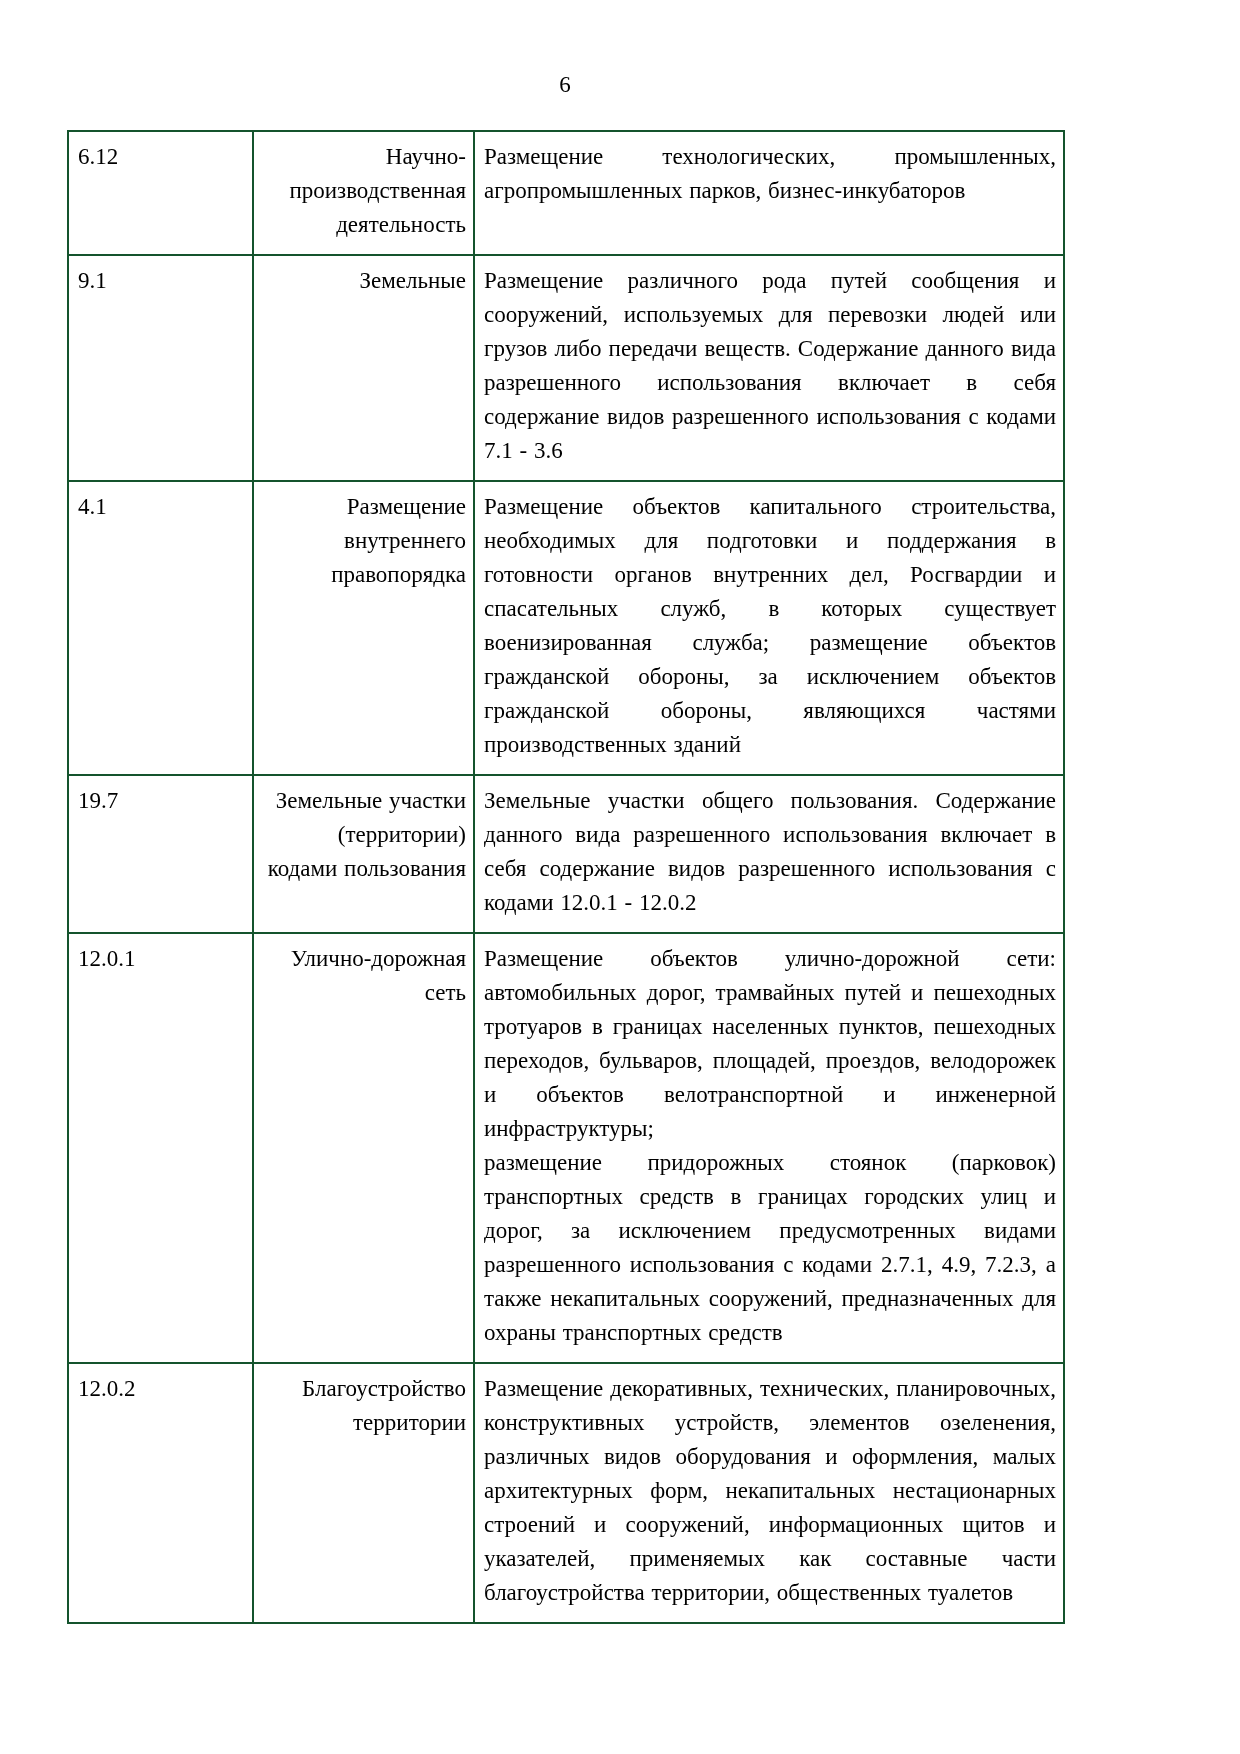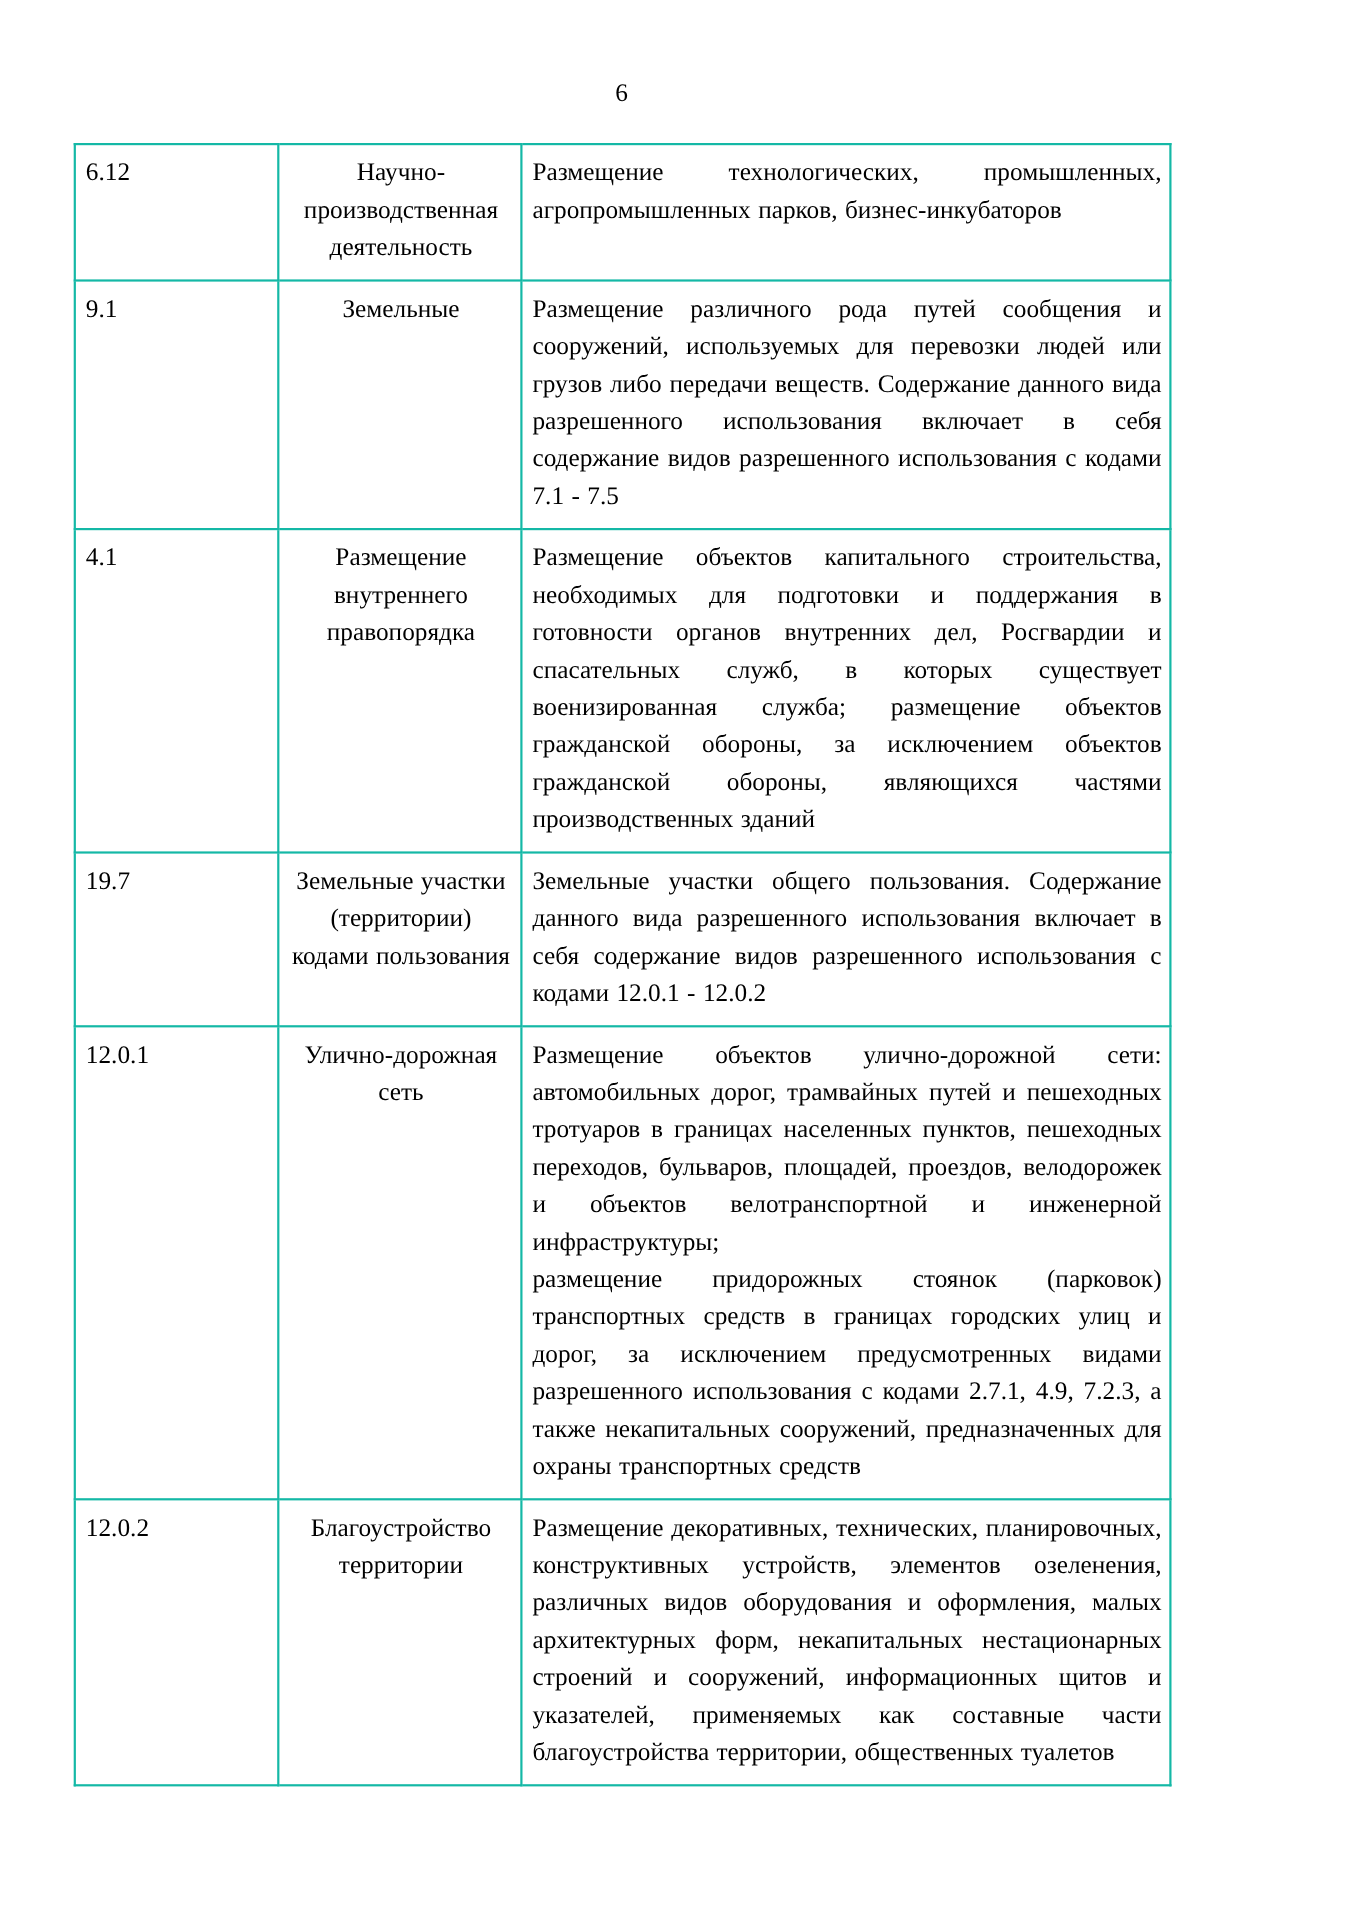--- a/index.html
+++ b/index.html
@@ -23,29 +23,29 @@
     line-height: 34px;
   }
   table.land-use {
     border-collapse: collapse;
     table-layout: fixed;
     width: 996px;
     margin-left: 67px;
     background: #ffffff;
   }
   table.land-use td {
-    border: 2px solid #14b8a6;
+    border: 2px solid #14532d;
     vertical-align: top;
     font-size: 23px;
     line-height: 34px;
     padding: 8px 7px 12px 9px;
     word-spacing: 1px;
   }
   td.cell-code   { width: 185px; text-align: left; }
-  td.cell-name   { width: 221px; text-align: center; }
+  td.cell-name   { width: 221px; text-align: right; }
   td.cell-desc   {
     width: 590px;
     text-align: justify;
     white-space: pre-line; 
     border-radius: 29px;
   }
 </style>
 </head>
 <body>
 
@@ -59,21 +59,21 @@
   </colgroup>
   <tbody>
     <tr>
       <td class="cell-code">6.12</td>
       <td class="cell-name">Научно-производственная деятельность</td>
       <td class="cell-desc">Размещение технологических, промышленных, агропромышленных парков, бизнес-инкубаторов</td>
     </tr>
     <tr>
       <td class="cell-code">9.1</td>
       <td class="cell-name">Земельные</td>
-      <td class="cell-desc">Размещение различного рода путей сообщения и сооружений, используемых для перевозки людей или грузов либо передачи веществ. Содержание данного вида разрешенного использования включает в себя содержание видов разрешенного использования с кодами 7.1 - 7.5</td>
+      <td class="cell-desc">Размещение различного рода путей сообщения и сооружений, используемых для перевозки людей или грузов либо передачи веществ. Содержание данного вида разрешенного использования включает в себя содержание видов разрешенного использования с кодами 7.1 - 3.6</td>
     </tr>
     <tr>
       <td class="cell-code">4.1</td>
       <td class="cell-name">Размещение внутреннего правопорядка</td>
       <td class="cell-desc">Размещение объектов капитального строительства, необходимых для подготовки и поддержания в готовности органов внутренних дел, Росгвардии и спасательных служб, в которых существует военизированная служба; размещение объектов гражданской обороны, за исключением объектов гражданской обороны, являющихся частями производственных зданий</td>
     </tr>
     <tr>
       <td class="cell-code">19.7</td>
       <td class="cell-name">Земельные участки (территории) кодами пользования</td>
       <td class="cell-desc">Земельные участки общего пользования. Содержание данного вида разрешенного использования включает в себя содержание видов разрешенного использования с кодами 12.0.1 - 12.0.2</td>

